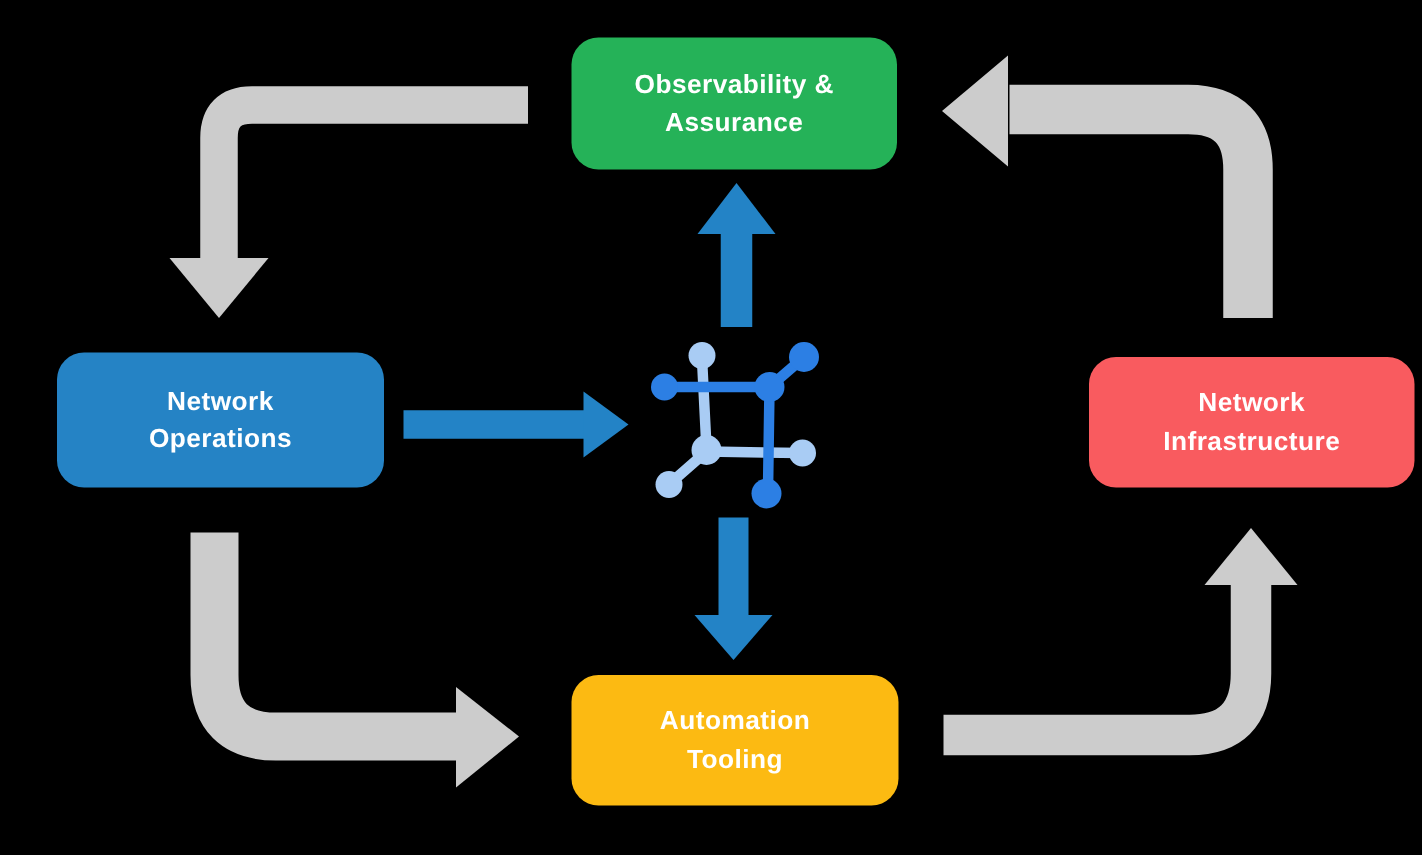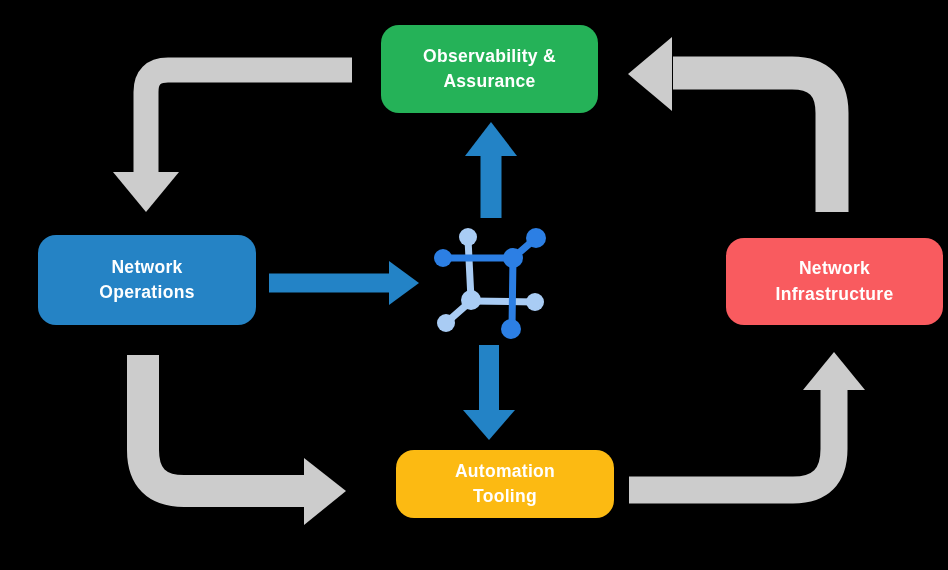--- a/index.html
+++ b/index.html
@@ -33,21 +33,21 @@
     font-weight:700;
     font-size:17.5px;
     line-height:1.45;
     letter-spacing:0.3px;
     white-space:pre-line;
     z-index:2;
   }
   .box-observability{left:365px;top:25px;width:217px;height:88px;background:var(--box-green);}
   .box-operations{left:22px;top:235px;width:218px;height:90px;background:var(--box-blue);}
   .box-infrastructure{left:710px;top:238px;width:217px;height:87px;background:var(--box-red);}
-  .box-automation{left:380px;top:450px;width:218px;height:68px;background:var(--box-yellow);}
+  .box-automation{left:365px;top:450px;width:218px;height:87px;background:var(--box-yellow);}
   svg{display:block;}
 </style>
 </head>
 <body>
 
 <div class="stage">
 
   <svg class="layer" width="948" height="570" viewBox="0 0 948 570">
 
     <g>

